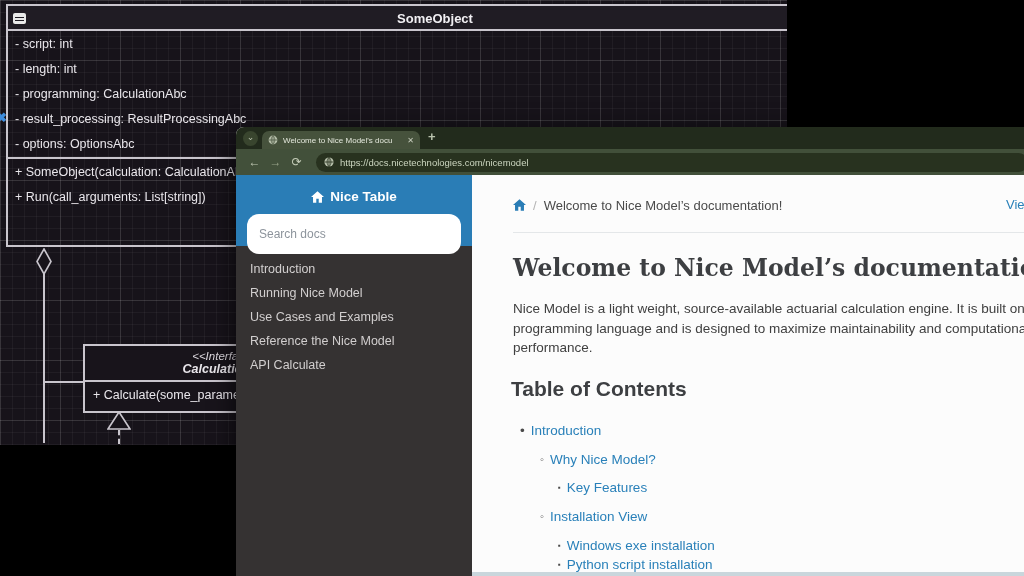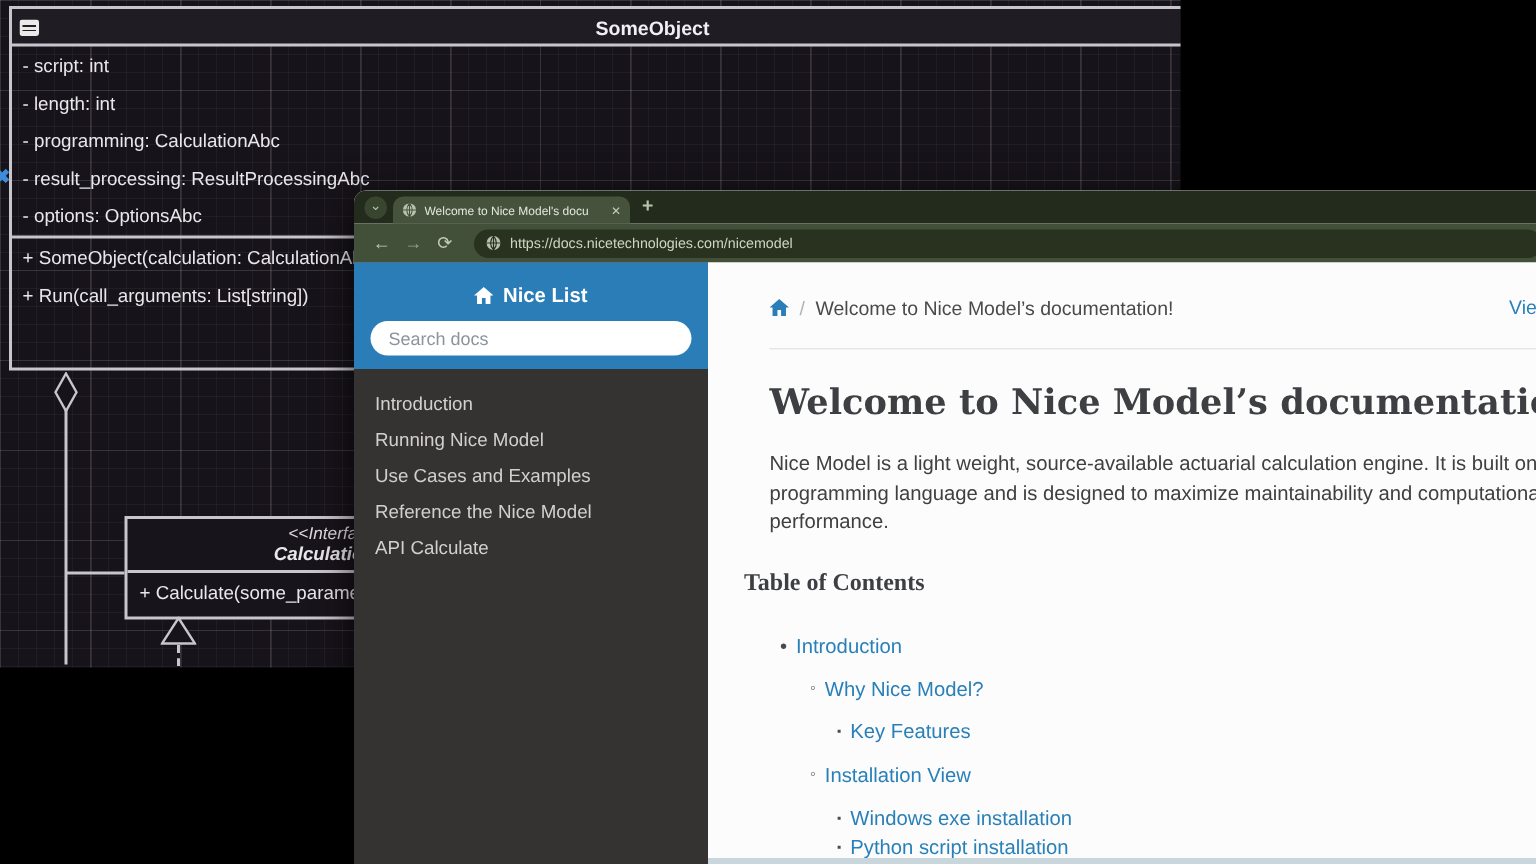--- a/index.html
+++ b/index.html
@@ -73,37 +73,37 @@
   .url-text{ font-size:9.5px; color:#ccd6c0; white-space:nowrap; overflow:hidden; }
 
   .bcontent{ position:absolute; top:48px; left:0; right:0; bottom:0; display:flex; }
 
   
   .side{ width:236px; background:#353232; flex:none; }
   .side-head{ height:71px; background:#2a7db6; }
   .brand{ display:flex; justify-content:center; align-items:center; gap:6px; padding-top:14px; color:#fff; font-weight:bold; font-size:13.5px; }
   .search-wrap{ padding:10px 11px 0; }
   .search-wrap input{
-    width:100%; height:23px; border:none; border-radius:12px; padding:0 12px; font-size:12px;
+    width:100%; height:40px; border:none; border-radius:12px; padding:0 12px; font-size:12px;
     font-family:"Liberation Sans", sans-serif; color:#b91c1c; outline:none;
   }
   .search-wrap input::placeholder{ color:#8d949c; }
   .nav{ padding-top:11px; }
   .nav-item{ height:24px; display:flex; align-items:center; padding-left:14px; font-size:12.5px; color:#d2cfcf; cursor:pointer; }
 
   
   .main{ flex:1; position:relative; background:#fcfcfc; color:#404040; }
   .crumbs{ position:absolute; left:41px; top:21px; height:18px; display:flex; align-items:center; gap:7px; font-size:13px; color:#4a4a4a; white-space:nowrap; }
   .crumb-sep{ color:#b3b3b3; }
   .view-page{ position:absolute; left:491px; top:22px; font-size:13px; color:#2980b9; white-space:nowrap;margin-left:43px; }
   .mhr{ position:absolute; left:41px; right:0; top:57px; border-top:1px solid #e4e7e9; }
   .h1{ position:absolute; left:41px; top:77px; font-family:"DejaVu Serif", serif; font-weight:bold; font-size:23.5px; line-height:32px; color:#3d3f42; white-space:nowrap; }
   .intro{ position:absolute; left:41px; top:124px; font-size:13.5px; line-height:19.5px; }
   .intro div{ white-space:nowrap; }
-  .h2{ position:absolute; left:24px; top:201px; font-family:Liberation Serif, serif; font-weight:bold; font-size:16px; line-height:26px; color:#3d3f42; white-space:nowrap; }
+  .h2{ position:absolute; left:39px; top:201px; font-family:Liberation Sans, sans-serif; font-weight:bold; font-size:21px; line-height:26px; color:#3d3f42; white-space:nowrap; }
   .toc-item{ position:absolute; height:18px; display:flex; align-items:center; font-size:13.5px; color:#2980b9; white-space:nowrap; cursor:pointer; }
   .toc-item .b{ color:#4a4a4a; margin-right:6px; }
   .toc-item.l2 .b{ font-size:11px; color:#666; }
   .toc-item.l3 .b{ font-size:8px; }
   .bottom-strip{ position:absolute; left:0; right:0; top:397px; height:5px; background:#c9d6dc; }
 </style>
 </head>
 <body>
 
 <div class="uml-window">
@@ -177,21 +177,21 @@
   </div>
 
   <div class="bcontent">
 
     <div class="side">
       <div class="side-head">
         <div class="brand">
           <svg width="13" height="12" viewBox="0 0 16 14">
             <path d="M8 0 L16 7 H13.5 V14 H9.5 V9 H6.5 V14 H2.5 V7 H0 Z" fill="#ffffff"></path>
           </svg>
-          <span>Nice List</span>
+          <span>Nice Table</span>
         </div>
         <div class="search-wrap">
           <input type="text" placeholder="Search docs" style="">
         </div>
       </div>
       <div class="nav">
         <div class="nav-item">Introduction</div>
         <div class="nav-item">Running Nice Model</div>
         <div class="nav-item">Use Cases and Examples</div>
         <div class="nav-item">Reference the Nice Model</div>

